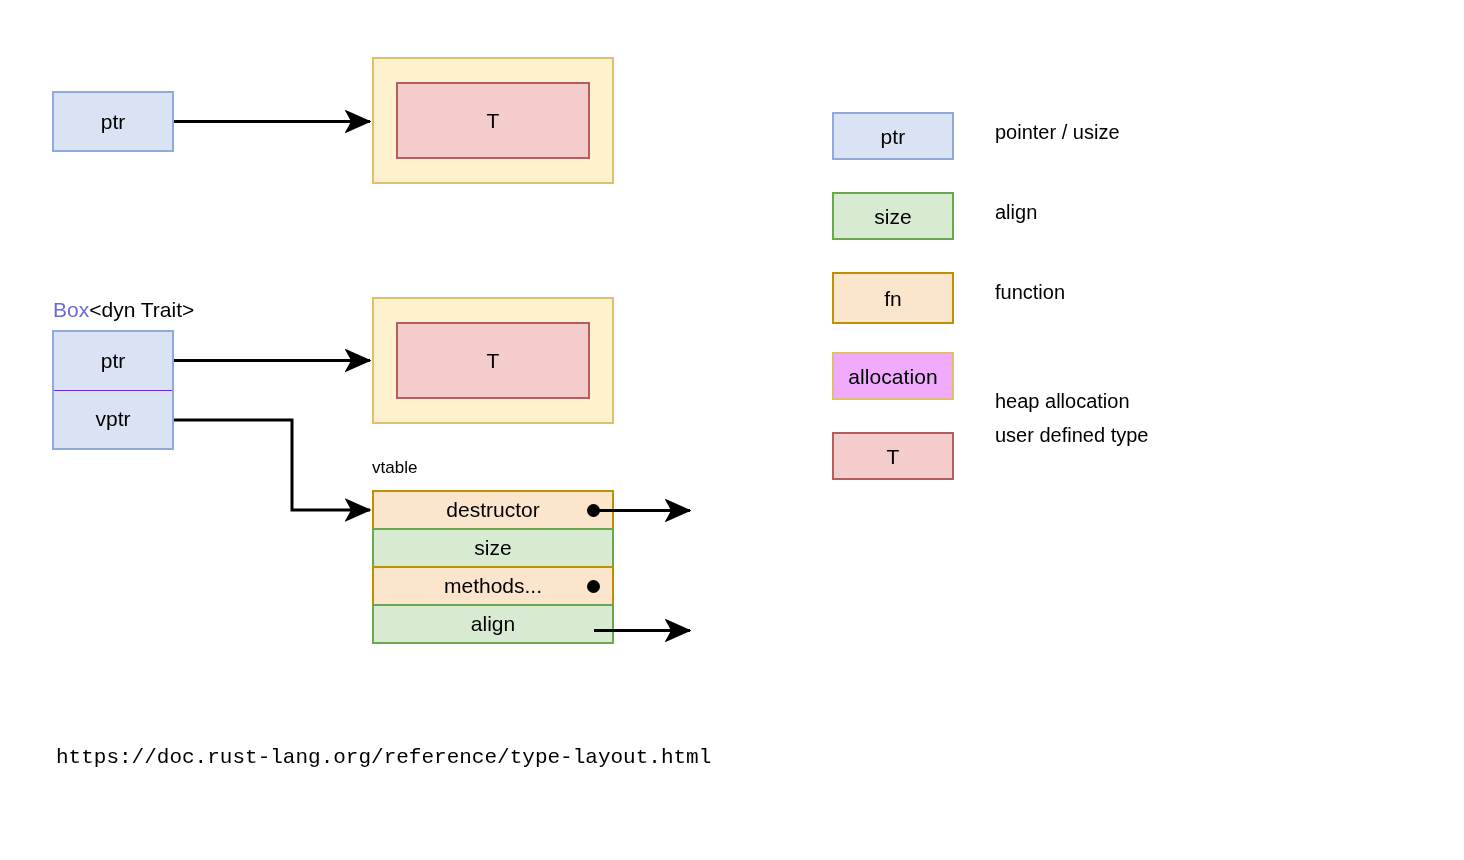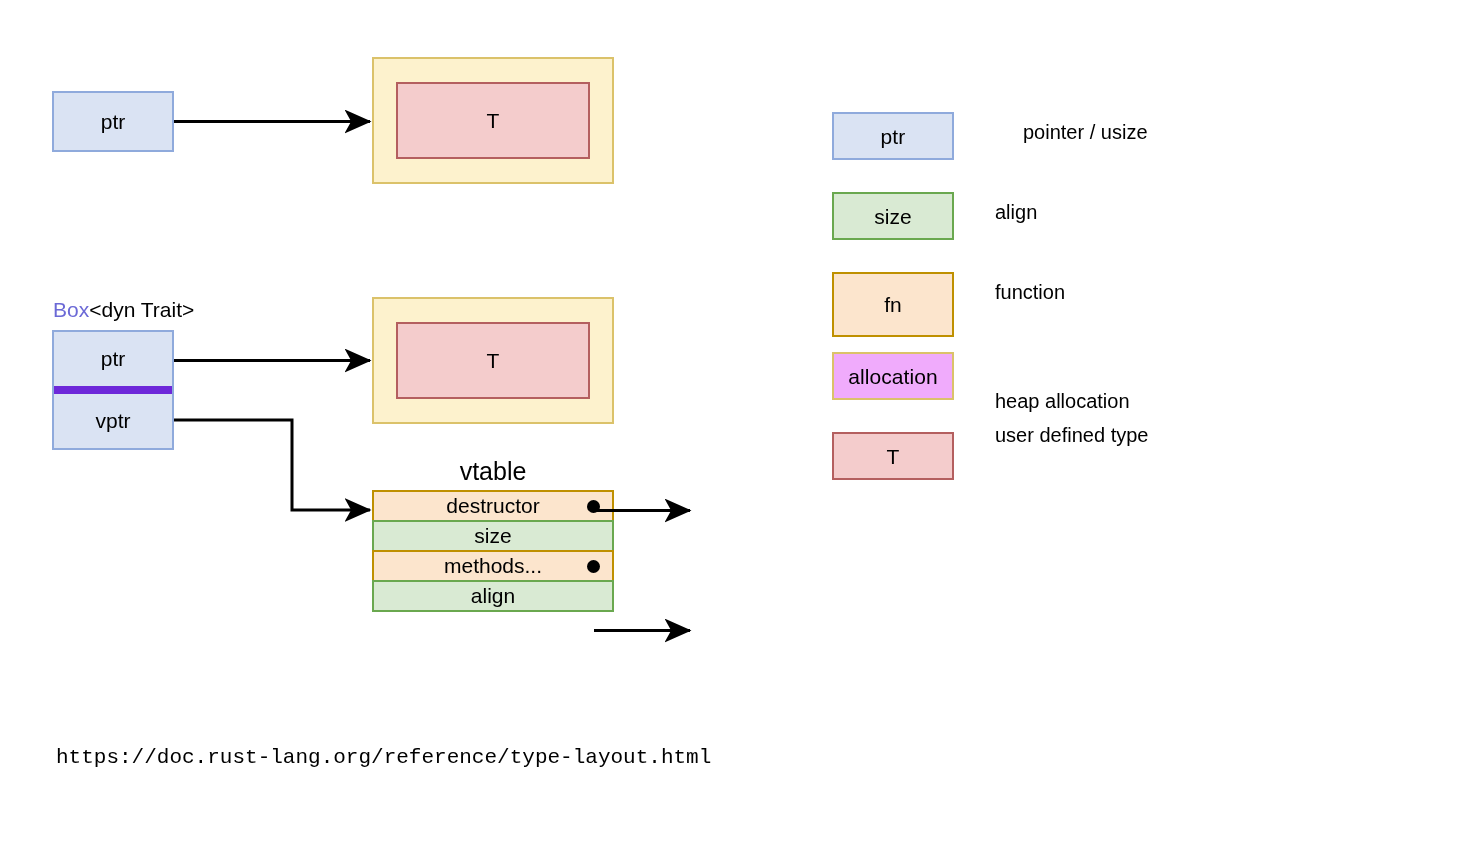--- a/index.html
+++ b/index.html
@@ -44,49 +44,48 @@
   
   .struct-label {
     font-size: 21px;
     line-height: 1;
     white-space: nowrap;
   }
   .struct-label .kw { color: #6b69d6; }
   .struct-label .gen { color: #000000; }
 
   .vtable-title {
-    font-size: 25px;
-    line-height: 1;
-    text-align: center;
+    font-size: 17px;
+    line-height: 1;
     white-space: nowrap;
   }
 
   
   .struct-stack {
     display: flex;
     flex-direction: column;
     background: #dae3f3;
     border: 2px solid #8faadc;
     box-sizing: border-box;
   }
   .struct-stack .row {
     flex: 1 1 0;
     display: flex;
     align-items: center;
     justify-content: center;
     font-size: 21px;
     color: #000;
   }
-  .struct-stack .row + .row { border-top: 8px solid #6d28d9; }
+  .struct-stack .row + .row { border-top: 1px solid #6d28d9; }
 
   
   .vtable { display: flex; flex-direction: column; }
   .vtable .vrow {
     position: relative;
-    height: 32px;
+    height: 40px;
     box-sizing: border-box;
     display: flex;
     align-items: center;
     justify-content: center;
     font-size: 21px;
     color: #000;
   }
   .vtable .vrow.fn    { background: #fce5cd; border: 2px solid #bf9000; }
   .vtable .vrow.field { background: #d9ead3; border: 2px solid #6aa84f; }
   .vtable .vrow + .vrow { margin-top: -2px; }
@@ -191,26 +190,26 @@
     <div class="vrow fn">
       <span>methods...</span>
       <span class="fn-dot"></span>
     </div>
     <div class="vrow field">
       <span>align</span>
     </div>
   </div>
 
   <div class="abs cellbox theme-ptr" style="left:832px; top:112px; width:122px; height:48px;">ptr</div>
-  <div class="legend-label" style="left:995px; top:122px;margin-left:28px;">pointer / usize</div>
+  <div class="legend-label" style="left:995px; top:122px;">pointer / usize</div>
 
   <div class="abs cellbox theme-field" style="left:832px; top:192px; width:122px; height:48px;">size</div>
   <div class="legend-label" style="left:995px; top:202px;">align</div>
 
-  <div class="abs cellbox theme-fn" style="left:832px; top:272px; width:122px; height:65px;">fn</div>
+  <div class="abs cellbox theme-fn" style="left:832px; top:272px; width:122px; height:52px;">fn</div>
   <div class="legend-label" style="left:995px; top:282px;">function</div>
 
   <div class="abs cellbox theme-alloc" style="left:832px; top:352px; width:122px; height:48px;">allocation</div>
   <div class="legend-label" style="left:995px; top:362px;margin-top:29px;">heap allocation</div>
 
   <div class="abs cellbox theme-udt" style="left:832px; top:432px; width:122px; height:48px;">T</div>
   <div class="legend-label" style="left:995px; top:425px;">user defined type</div>
 
   <div class="source-url" style="left:56px; top:747px;font-family:Liberation Mono, monospace;">https://doc.rust-lang.org/reference/type-layout.html</div>
 

